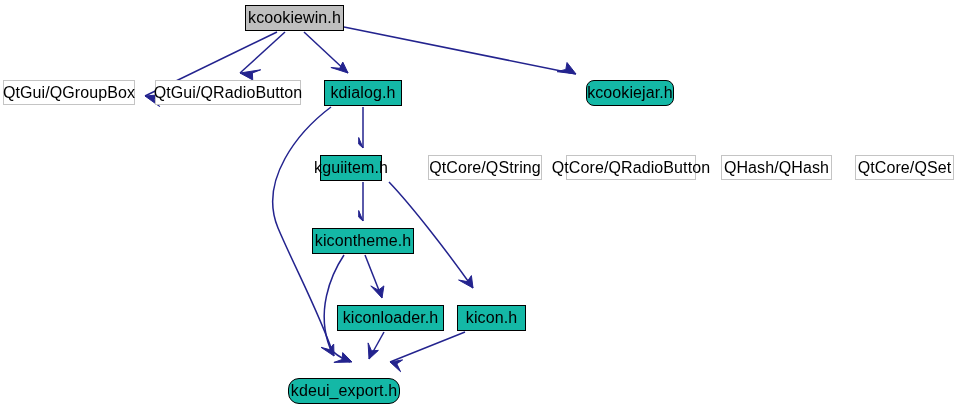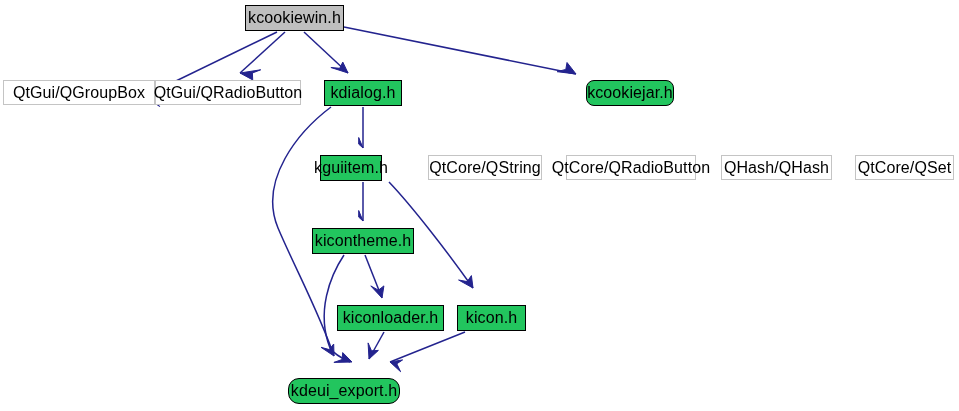--- a/index.html
+++ b/index.html
@@ -32,21 +32,21 @@
     background: #ffffff;
     white-space: nowrap;
     font-size: 16px;
     line-height: 1;
     color: #000000;
     letter-spacing: 0.1px;
     z-index: 5;
   }
   .node.kind-local {
     border: 1.4px solid #000000;
-    background: #22c55e;
+    background: #14b8a6;
   }
   .node.kind-root {
     border: 1.4px solid #000000;
     background: #bfbfbf;
   }
   .node.kind-external {
     border: 1px solid #c4c4c4;
     background: #ffffff;
   }
   .node-label {
@@ -105,21 +105,21 @@
       </g>
       <g>
         <path d="M 465,332 L 390,362" fill="none" stroke="#23238e" stroke-width="1.5"></path>
         <path d="M 390,362 l 12.6,-2.1 l -5.8,3.9 l 3.8,7.9 Z" fill="#23238e" stroke="#23238e" stroke-width="1"></path>
       </g>
     </svg>
 
 <div class="node kind-root" style="left: 245px; top: 5px; width: 99px; height: 26px;">
       <span class="node-label">kcookiewin.h</span>
     </div>
-    <div class="node kind-external" style="left: 3px; top: 80px; width: 152px; height: 25px; align-items: center;">
+    <div class="node kind-external" style="left: 3px; top: 80px; width: 132px; height: 25px; align-items: center;">
       <span class="node-label">QtGui/QGroupBox</span>
     </div>
     <div class="node kind-external" style="left: 155px; top: 80px; width: 146px; height: 25px; align-items: center;">
       <span class="node-label">QtGui/QRadioButton</span>
     </div>
     <div class="node kind-local" style="left: 324px; top: 80px; width: 78px; height: 26px;">
       <span class="node-label">kdialog.h</span>
     </div>
     <div class="node kind-local" style="left: 586px; top: 80px; width: 88px; height: 26px; border-radius: 8px;">
       <span class="node-label">kcookiejar.h</span>

